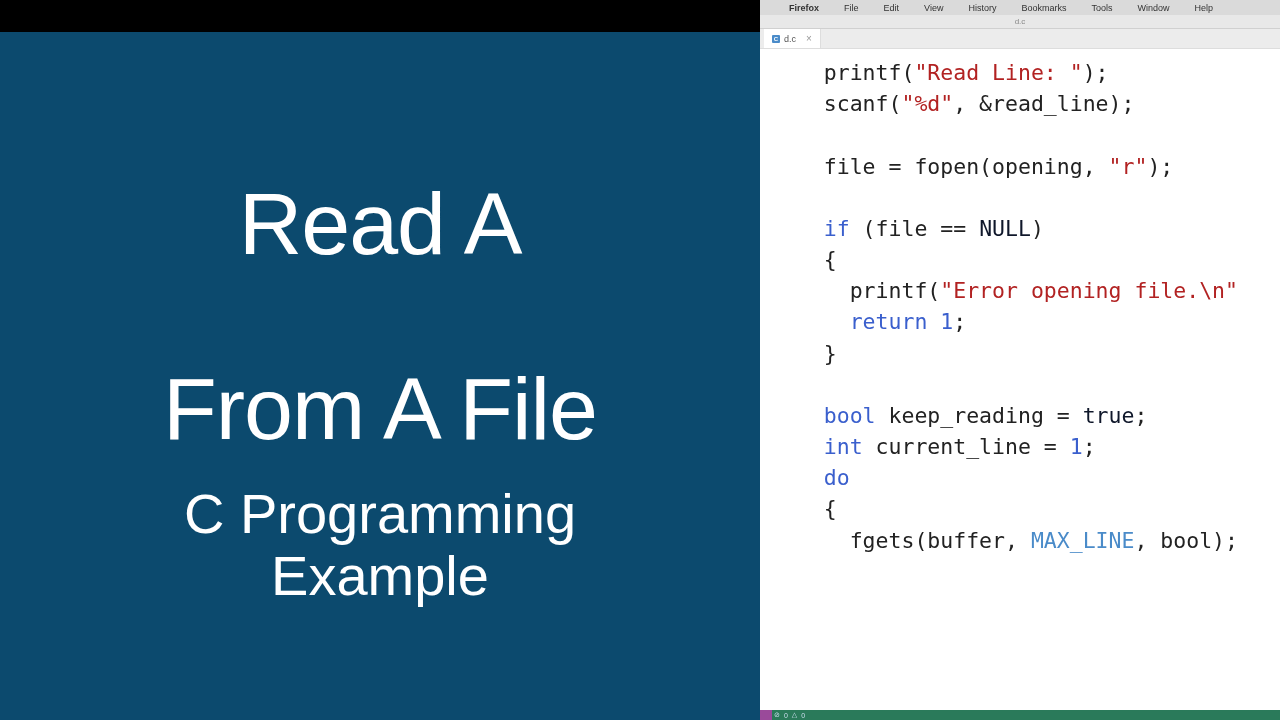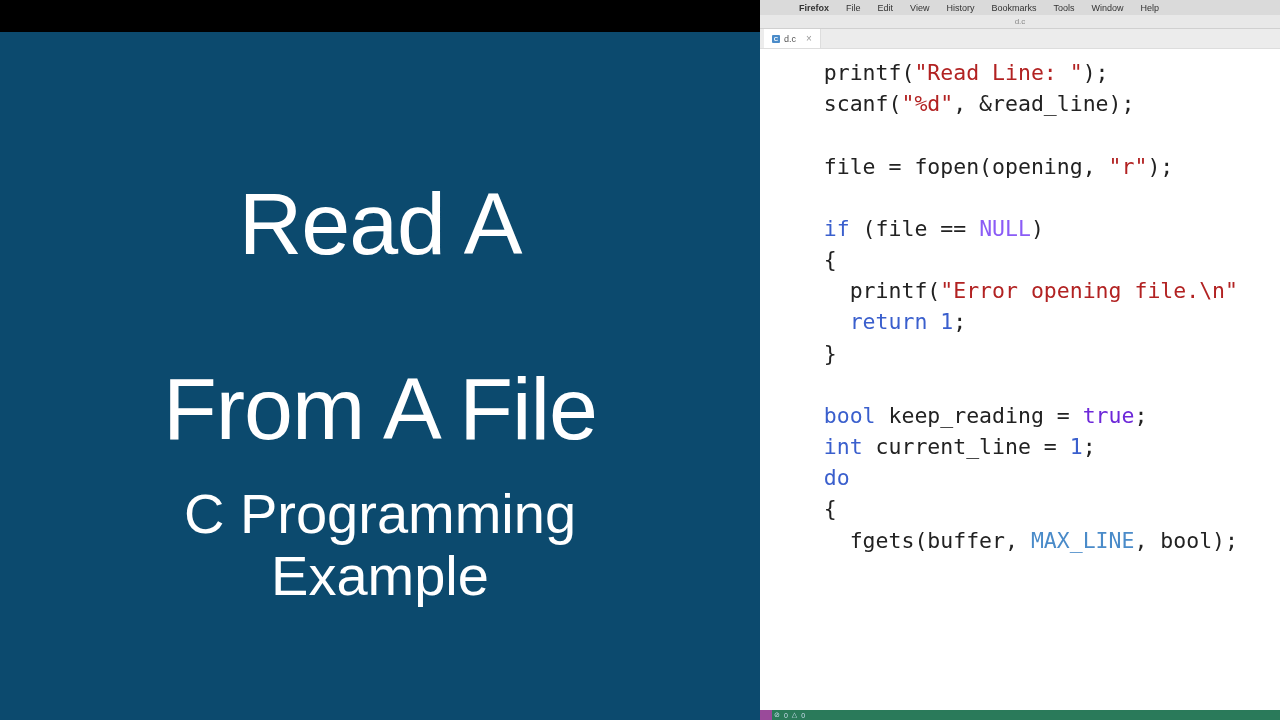--- a/index.html
+++ b/index.html
@@ -43,24 +43,24 @@
       background: #f2f2f2;
       display: flex;
       flex-direction: column;
       position: relative;
     }
     .menubar {
       background: #dadada;
       height: 15px;
       display: flex;
       align-items: center;
-      padding-left: 22px;
+      padding-left: 4px;
       font-size: 9px;
       color: #333;
-      gap: 17px;
+      gap: 25px;
     }
     .apple-icon {
       font-size: 10px;
       color: #1a1a1a;
     }
     .menubar-app { font-weight: 600; }
     .window-title {
       background: #e8e8e8;
       height: 14px;
       text-align: center;
@@ -106,24 +106,24 @@
       background: #fff;
       padding: 8px 0 8px 12px;
       font-family: "Menlo", "Consolas", monospace;
       font-size: 21.5px;
       line-height: 1.45;
       white-space: pre;
       overflow: hidden;
       color: #222;
     }
     .kw { color: #3a5fcd; margin-top: 15px; }
-    .const { color: #8b5cf6; }
+    .const { color: #0f172a; }
     .str { color: #b22222; }
     .num { color: #3a5fcd; }
-    .bval { color: #6d28d9; }
+    .bval { color: #0f172a; }
     .macro { color: #4a8bc9; text-align: center; }
     .statusbar {
       height: 10px;
       background: linear-gradient(to right, #9a4a9a 0%, #9a4a9a 12px, #2a7a5a 12px);
       display: flex;
       align-items: center;
       padding-left: 14px;
       font-size: 7px;
       color: #cde;
       gap: 4px;

